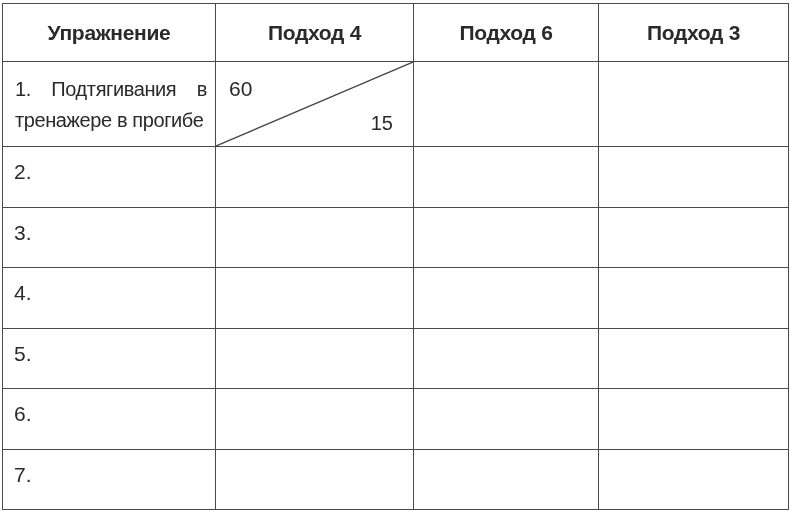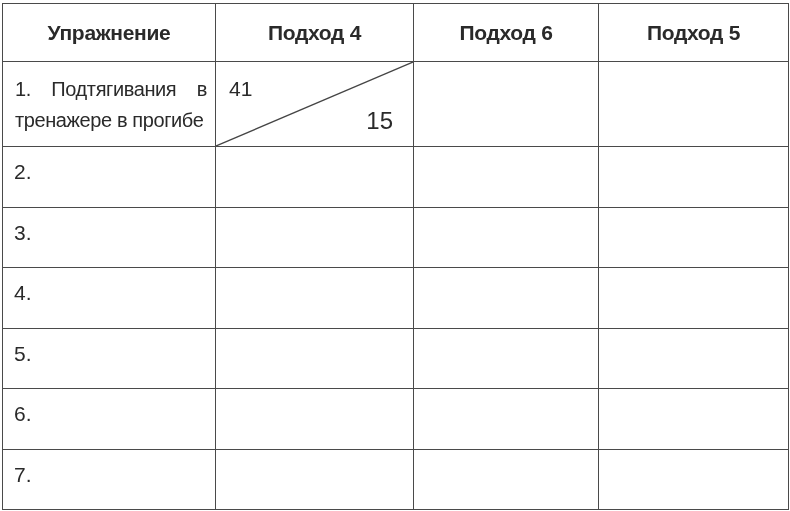--- a/index.html
+++ b/index.html
@@ -68,21 +68,21 @@
   .split-value-top {
     position: absolute;
     left: 13px;
     top: 15px;
     font-size: 21px;
   }
   .split-value-bottom {
     position: absolute;
     right: 20px;
     bottom: 11px;
-    font-size: 24px;
+    font-size: 20px;
   }
   td.row-number-cell {
     vertical-align: top;
     padding: 13px 0 0 11px;
     font-size: 21px;
   }
 </style>
 </head>
 <body>
 
@@ -92,38 +92,38 @@
       <col style="width:213px">
       <col style="width:198px">
       <col style="width:185px">
       <col style="width:190px">
     </colgroup>
     <thead>
       <tr>
         <th>Упражнение</th>
         <th>Подход 4</th>
         <th>Подход 6</th>
-        <th>Подход 5</th>
+        <th>Подход 3</th>
       </tr>
     </thead>
     <tbody>
       <tr class="exercise-row">
         <td class="exercise-cell">
           <div class="justified-line">
             <span>1.</span>
             <span>Подтягивания</span>
             <span>в</span>
           </div>
           <div>тренажере в прогибе</div>
         </td>
         <td class="split-cell">
           <svg aria-hidden="true">
             <line x1="0" y1="100%" x2="100%" y2="0" stroke="#454545" stroke-width="1.3"></line>
           </svg>
-          <span class="split-value-top">41</span>
+          <span class="split-value-top">60</span>
           <span class="split-value-bottom">15</span>
         </td>
         <td></td>
         <td></td>
       </tr>
 
       <tr class="blank-row">
         <td class="row-number-cell">2.</td>
         <td></td>
         <td></td>

